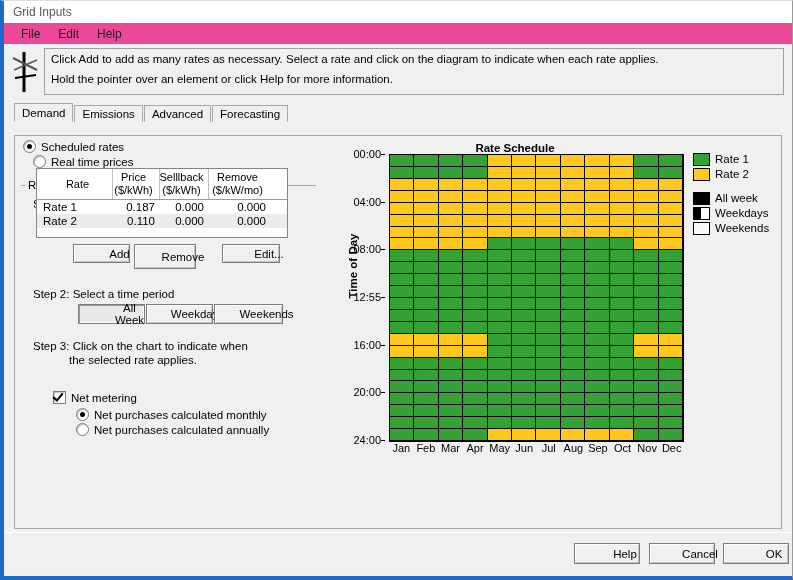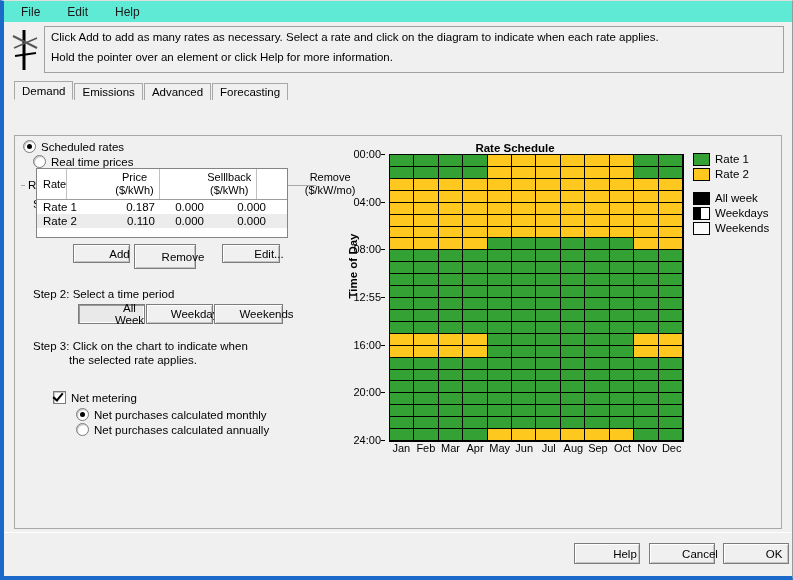--- a/index.html
+++ b/index.html
@@ -18,23 +18,23 @@
     border-top:1px solid #dfdfdf;
   }
   
   #titlebar{
     height:22px;background:#ffffff;
     display:flex;align-items:center;
     padding-left:9px;
     font-size:12px;color:#5a5a5a;
   }
   #menubar{
-    height:21px;background:#5eead4;
+    height:21px;background:#ec4899;
     display:flex;align-items:center;
-    padding-left:8px;gap:9px;
+    padding-left:8px;gap:0;
     border-bottom:1px solid #f0f0f0;
   }
   #menubar .mi{padding:2px 9px;font-size:12px;color:#1b1b1b;}
 
   
   #banner{
     display:flex;align-items:flex-start;
     margin:3px 8px 0 6px;
   }
   #banner-icon{width:34px;height:48px;flex:0 0 34px;}
@@ -108,21 +108,21 @@
     position:absolute;left:4px;top:0;background:#f0f0f0;
     padding:0 3px;font-size:11.5px;
   }
 
   
   #rate-table{
     position:absolute;left:21px;top:32px;width:252px;height:70px;
     background:#fff;border:1px solid #848484;
     box-sizing:border-box;
   }
-  #rate-head{display:flex;height:30px;border-bottom:1px solid #9c9c9c;gap:48px;}
+  #rate-head{display:flex;height:30px;border-bottom:1px solid #9c9c9c;}
   #rate-head .hc{
     display:flex;flex-direction:column;justify-content:center;align-items:center;
     font-size:11px;line-height:13px;text-align:center;
     border-right:1px solid #c0c0c0;box-sizing:border-box;
   }
   #rate-head .hc:last-child{border-right:none;}
   .rate-row{display:flex;height:14px;align-items:center;}
   .rate-row.alt{background:#ececec;}
   .rate-row .c{
     font-size:11.5px;box-sizing:border-box;
@@ -197,20 +197,23 @@
     position:absolute;left:0;right:0;bottom:0;height:43px;
     border-top:1px solid #fff;
   }
   #bottombar .btn{position:absolute;top:10px;width:66px;height:21px;}
 </style>
 </head>
 <body>
 
 <div id="app">
 
+  <div id="titlebar">
+    <span>Grid Inputs</span>
+  </div>
 
   <div id="menubar">
     <span class="mi">File</span>
     <span class="mi">Edit</span>
     <span class="mi">Help</span>
   </div>
 
   <div id="banner">
     <div id="banner-icon">
       <svg width="34" height="48" viewBox="0 0 34 48">

